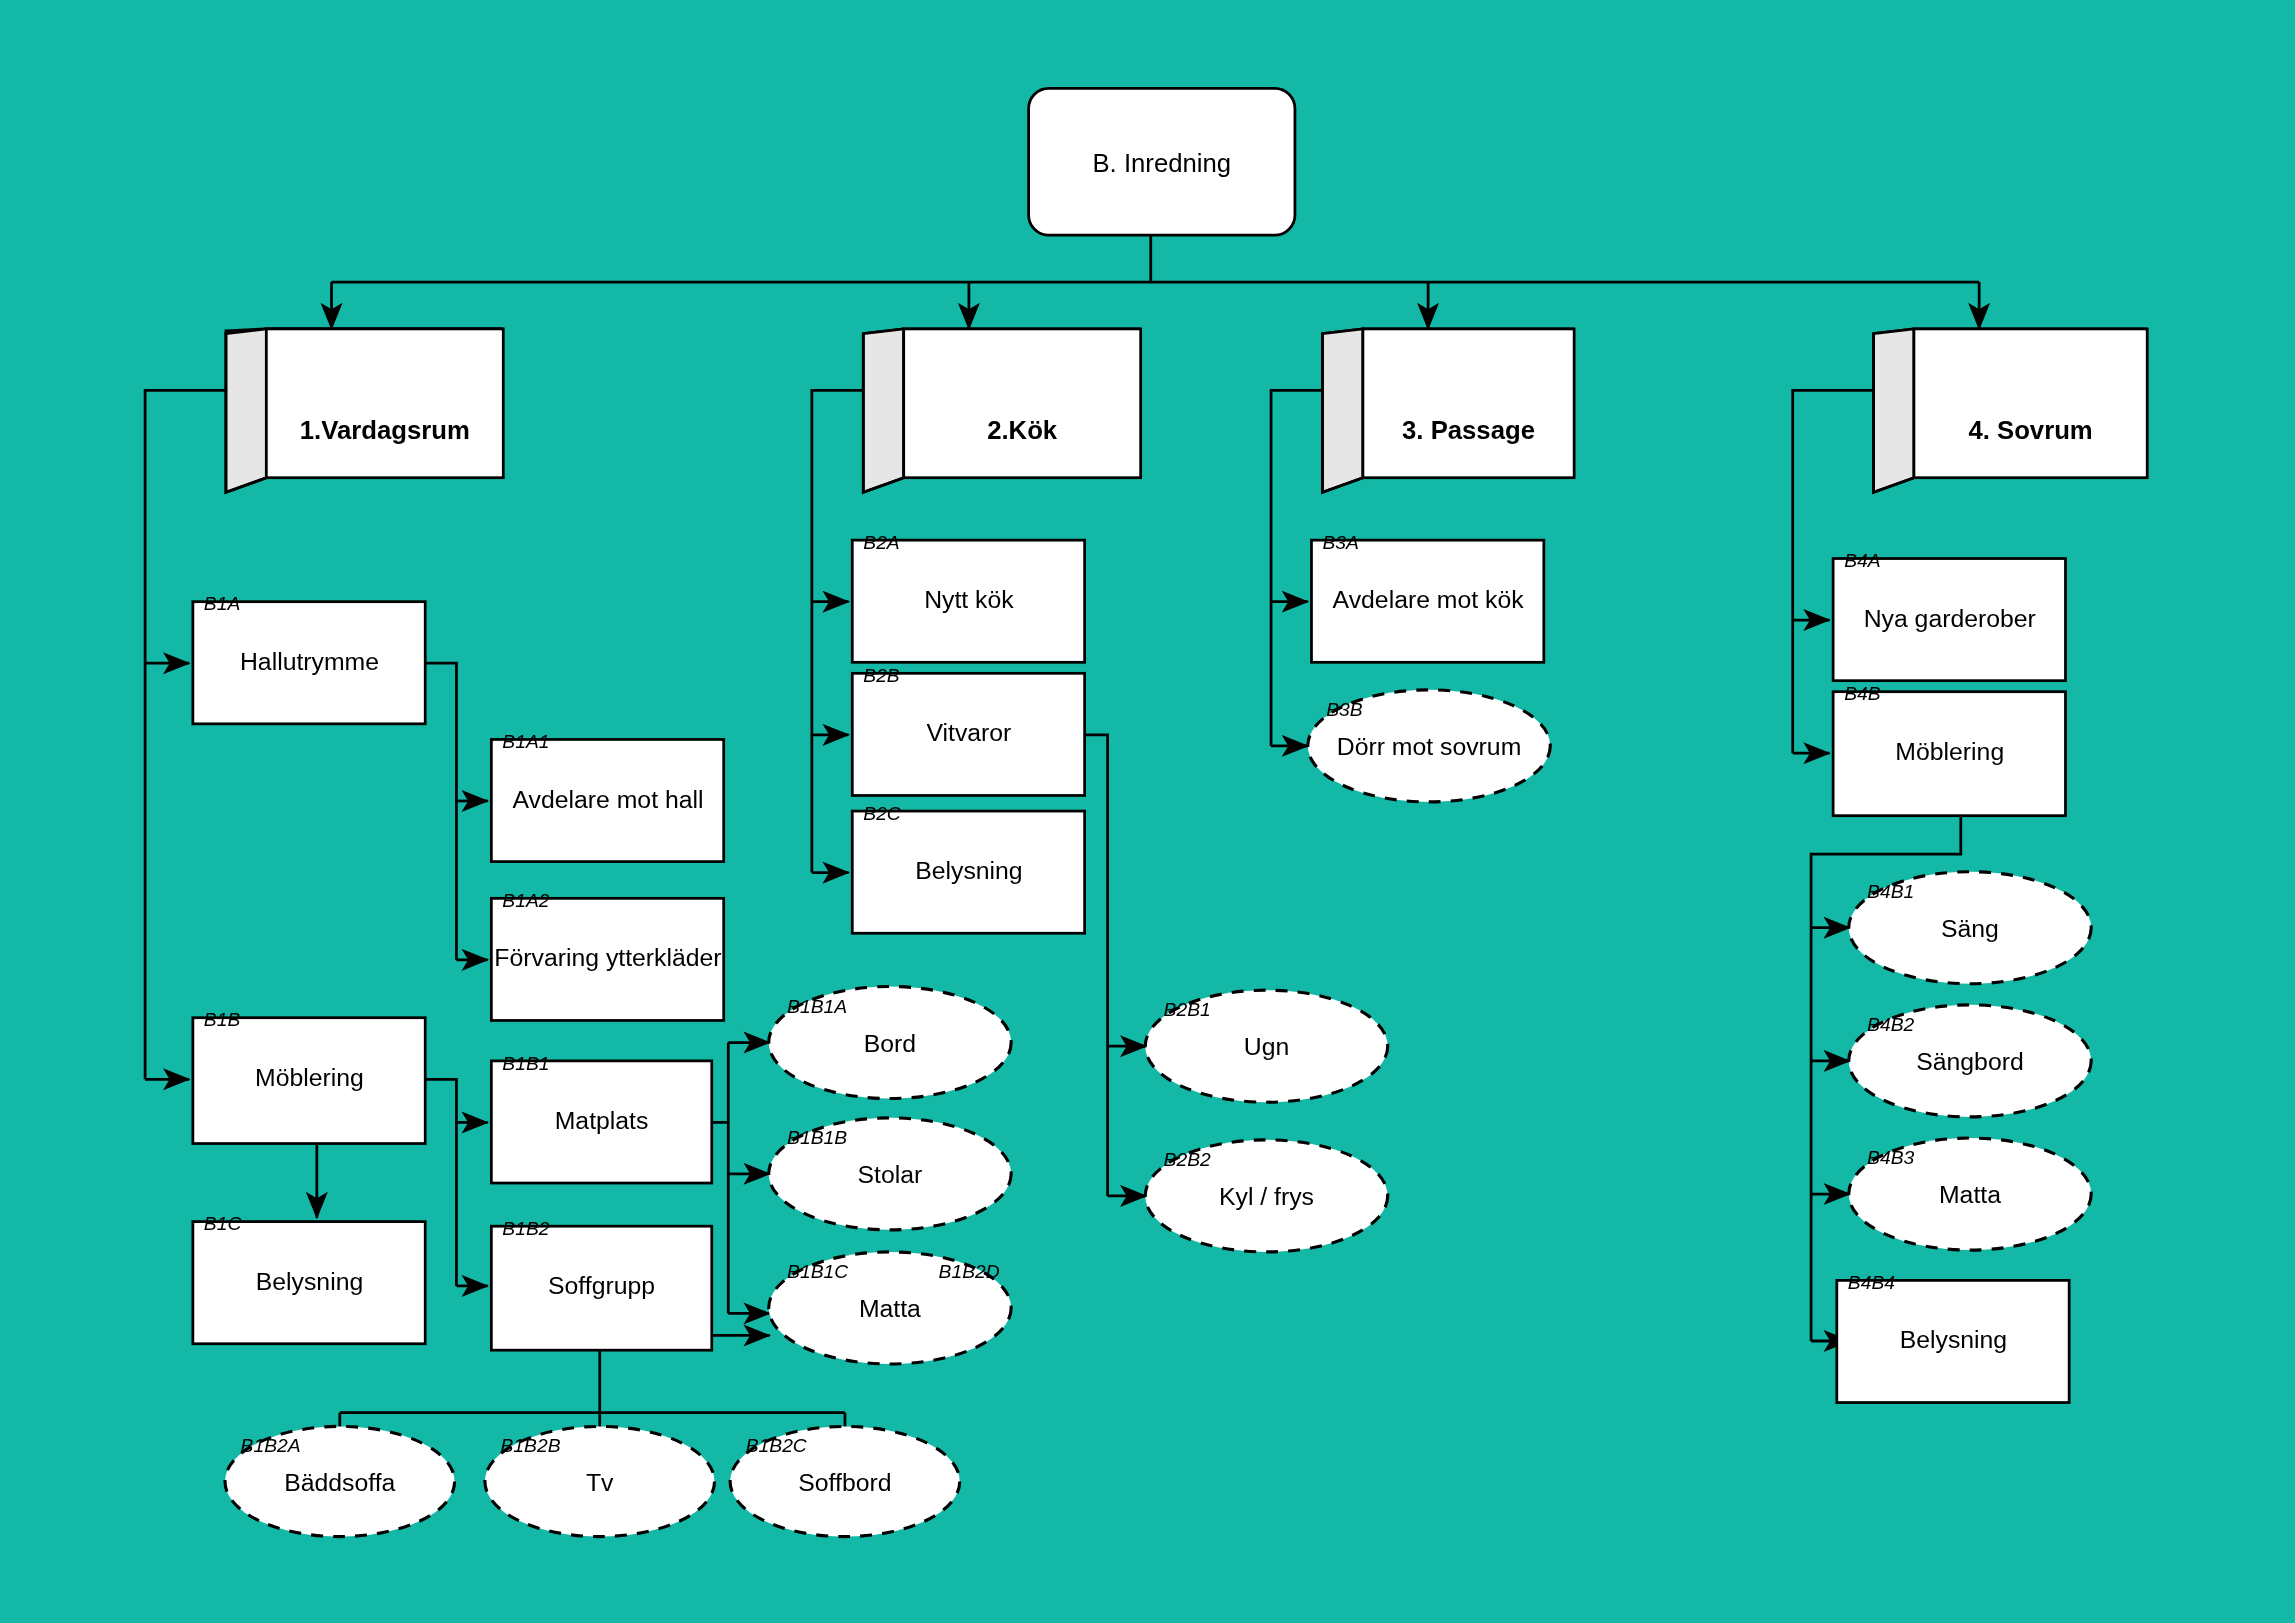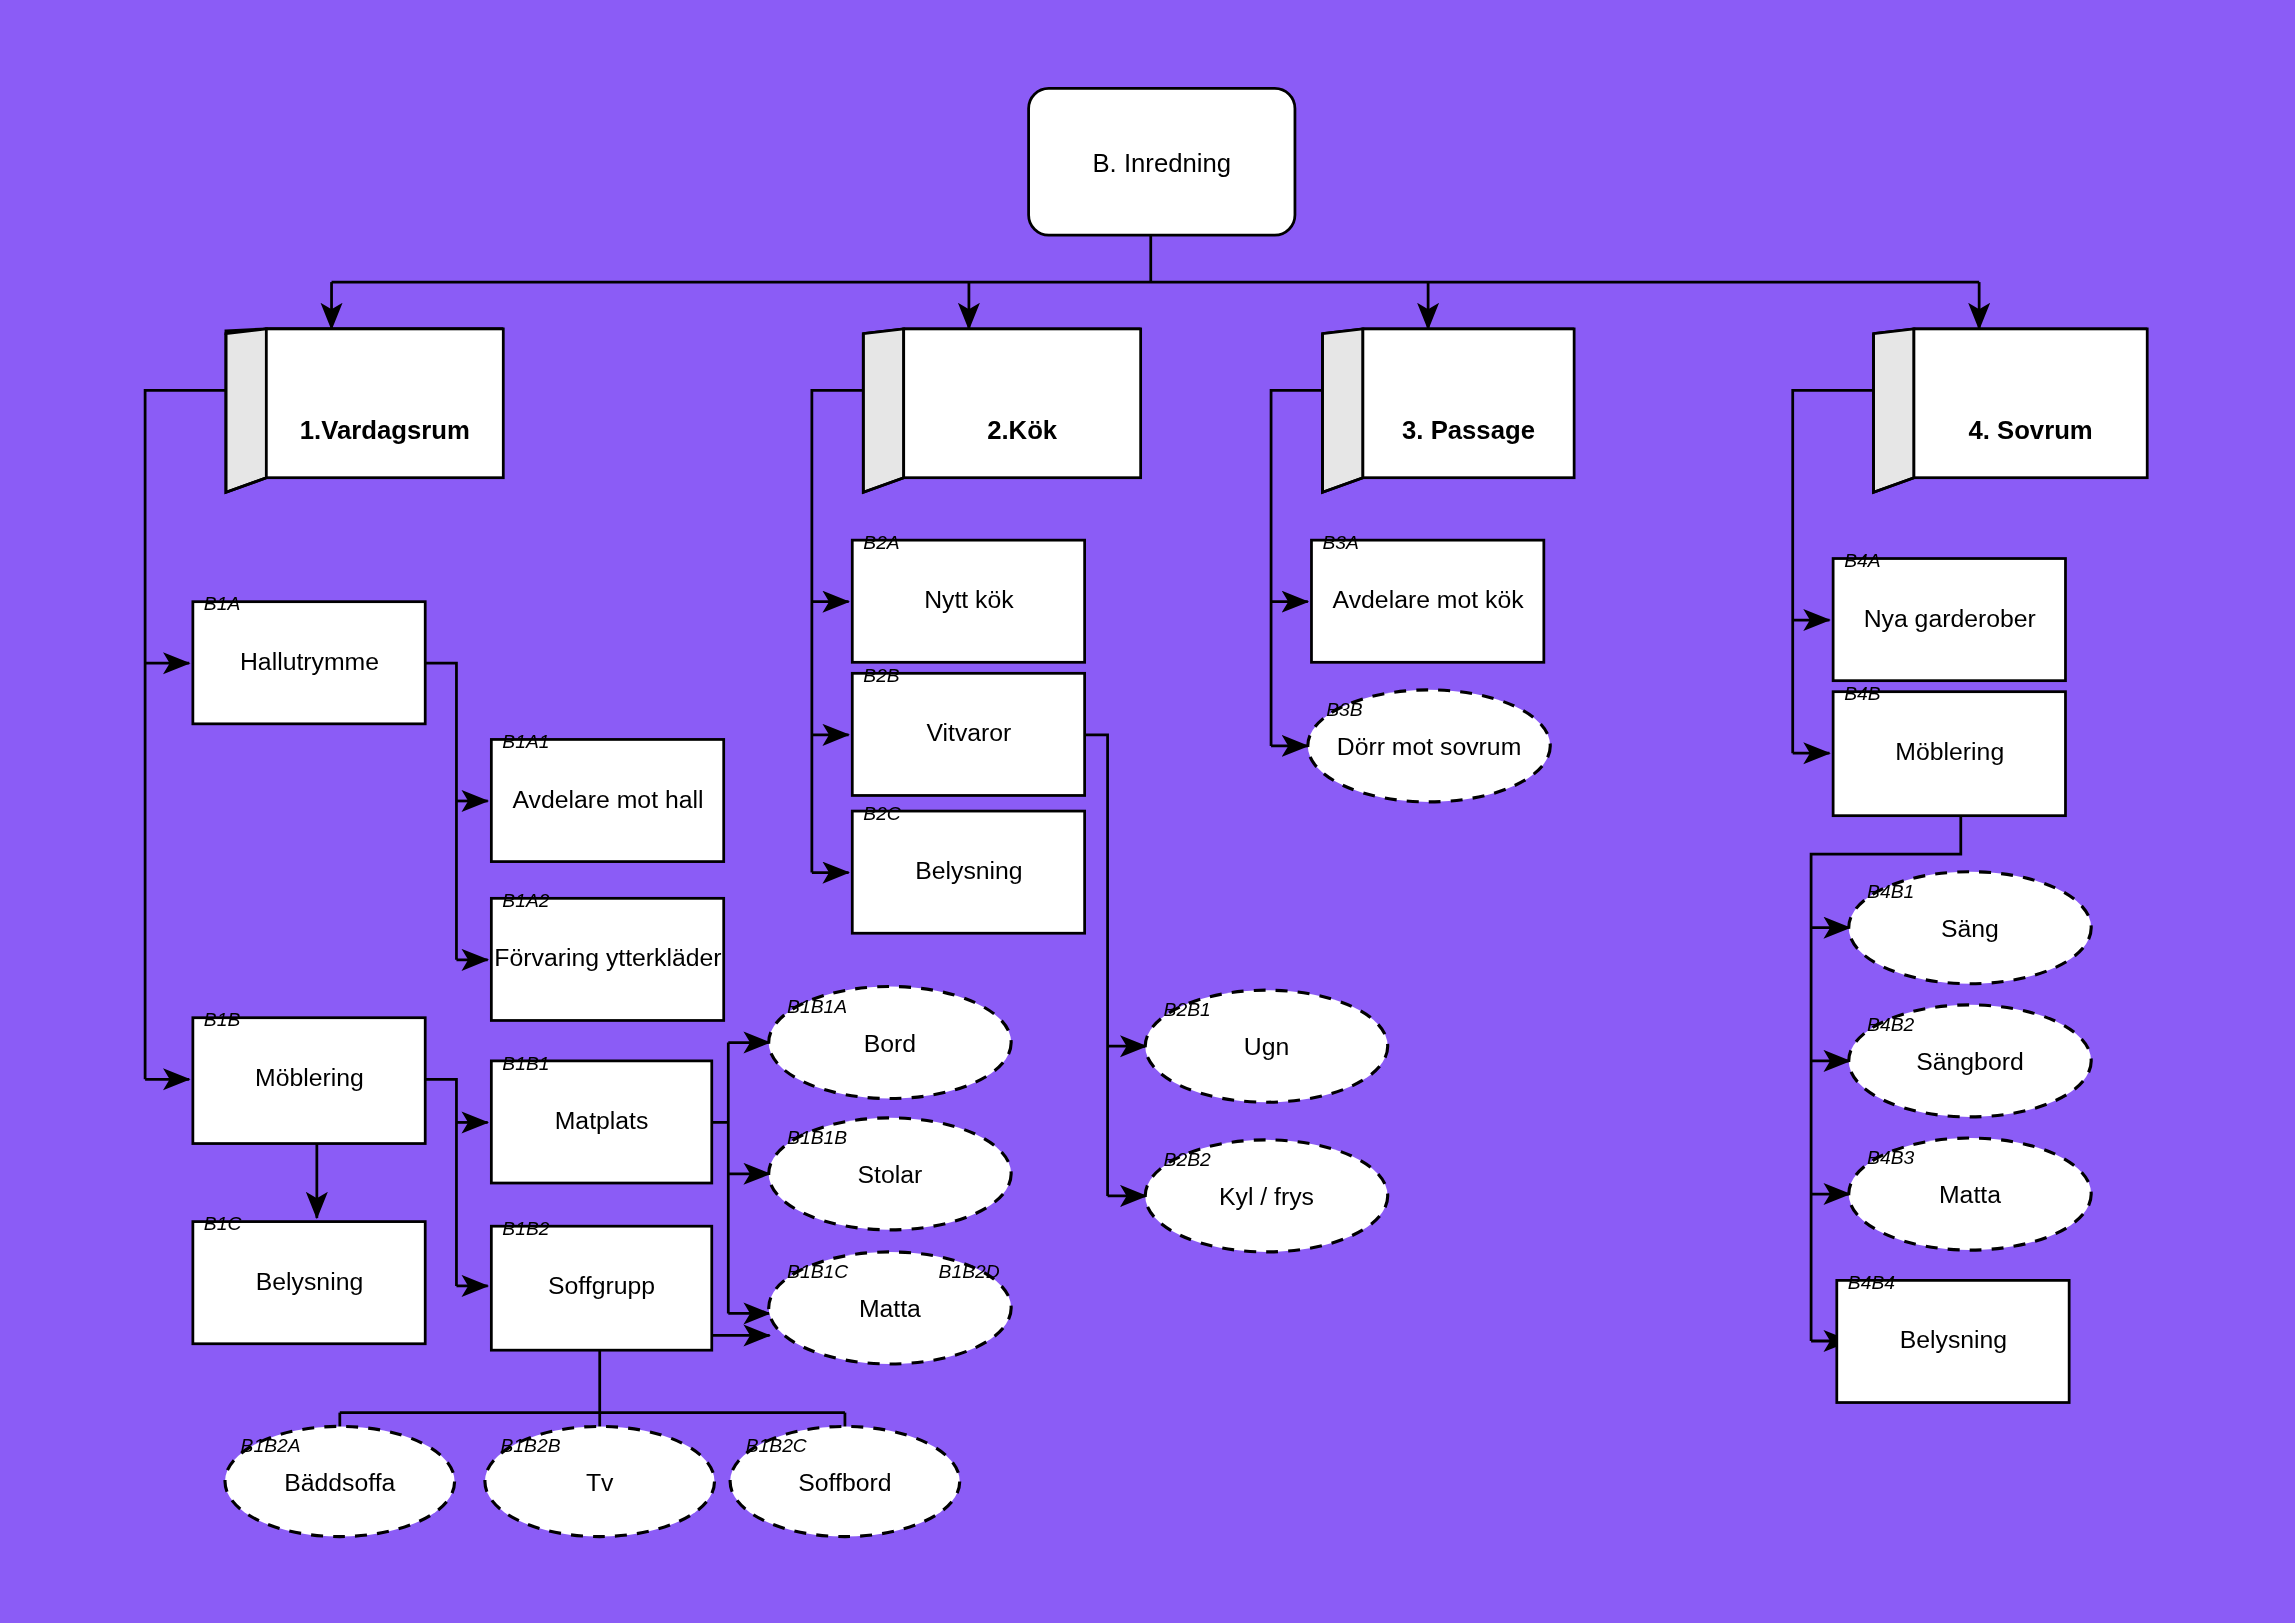--- a/index.html
+++ b/index.html
@@ -1,17 +1,17 @@
 <!DOCTYPE html>
 <html style="font-size:14.7px"><head>
 <meta charset="utf-8">
 <style>
   html,body{margin:0;padding:0;background:#ffffff;}
   body{font-family:"Liberation Sans",sans-serif;}
-  #stage{position:relative;width:2296px;height:1624px;background:#8b5cf6;overflow:hidden;}
+  #stage{position:relative;width:2296px;height:1624px;background:#14b8a6;overflow:hidden;}
   svg{display:block;}
   .nodeLabel{font-family:"Liberation Sans",sans-serif;font-size:27px;fill:#000;text-anchor:middle;dominant-baseline:middle;}
   .nodeLabel.bold{font-weight:bold;font-size:28px;}
   .nodeLabel.root{font-size:28px;}
   .codeLabel{font-family:"Liberation Sans",sans-serif;font-size:21px;font-style:italic;fill:#000;text-anchor:start;dominant-baseline:middle;}
   .shape{fill:#ffffff;stroke:#000000;stroke-width:3;}
   .shape.dashed{stroke-dasharray:13 11;stroke-width:3.4;}
   .face-top{fill:#f0f0f0;stroke:#000000;stroke-width:3;}
   .face-side{fill:#e6e6e6;stroke:#000000;stroke-width:3;}
   .link{stroke:#000000;stroke-width:3;fill:none;}

